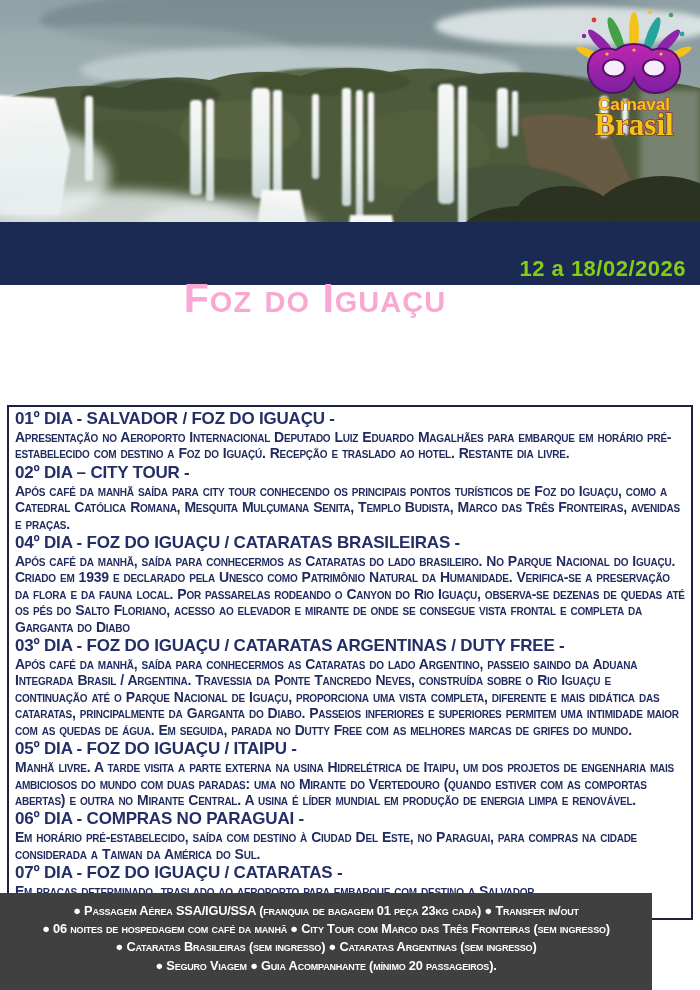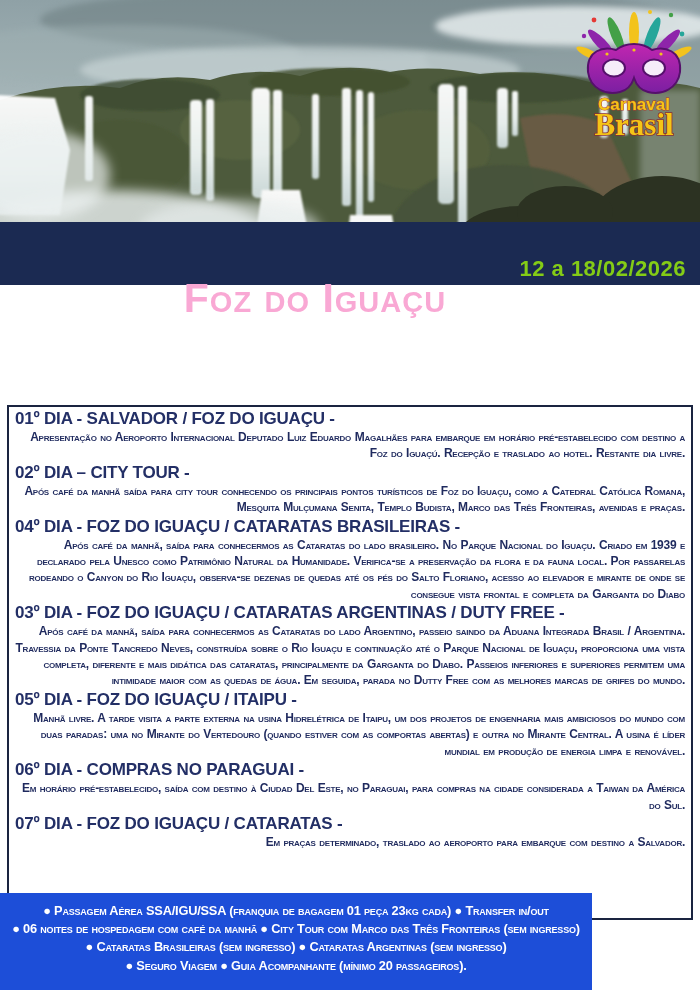--- a/index.html
+++ b/index.html
@@ -18,25 +18,25 @@
     font-variant:small-caps;letter-spacing:1px;margin-top:44px;}
   .banner-date{position:absolute;right:14px;bottom:3px;color:#84cc16;
     font-weight:bold;font-size:22px;letter-spacing:.5px;}
 
   
   .content-box{position:absolute;left:7px;top:373px;width:686px;height:515px;
     border:2.5px solid #1a2440;background:#ffffff;box-sizing:border-box;
     padding:1px 6px 0 6px;overflow:hidden;margin-top:32px;}
   .day h2{margin:0;color:#232f66;font-size:17px;line-height:21px;font-weight:bold;
     letter-spacing:-.2px;}
-  .day p{margin:0;color:#1f2a5e;font-size:12px;line-height:16.4px;font-weight:bold;
-    font-variant:small-caps;letter-spacing:-.25px;word-spacing:.5px;text-align:right;}
-
-  
-  .footer{position:absolute;left:0;top:893px;width:592px;height:97px;background:#1d4ed8;
+  .day p{margin:0;color:#1f2a5e;font-size:14px;line-height:16.4px;font-weight:bold;
+    font-variant:small-caps;letter-spacing:-.25px;word-spacing:.5px;text-align:left;}
+
+  
+  .footer{position:absolute;left:0;top:893px;width:652px;height:97px;background:#404040;
     box-sizing:border-box;padding-top:9px;}
   .inc-line{color:#ffffff;text-align:center;font-weight:bold;font-size:12.8px;
     line-height:18.2px;font-variant:small-caps;letter-spacing:-.2px;}
 </style>
 </head>
 <body>
 
 <div class="page">
 
   <div class="photo">

